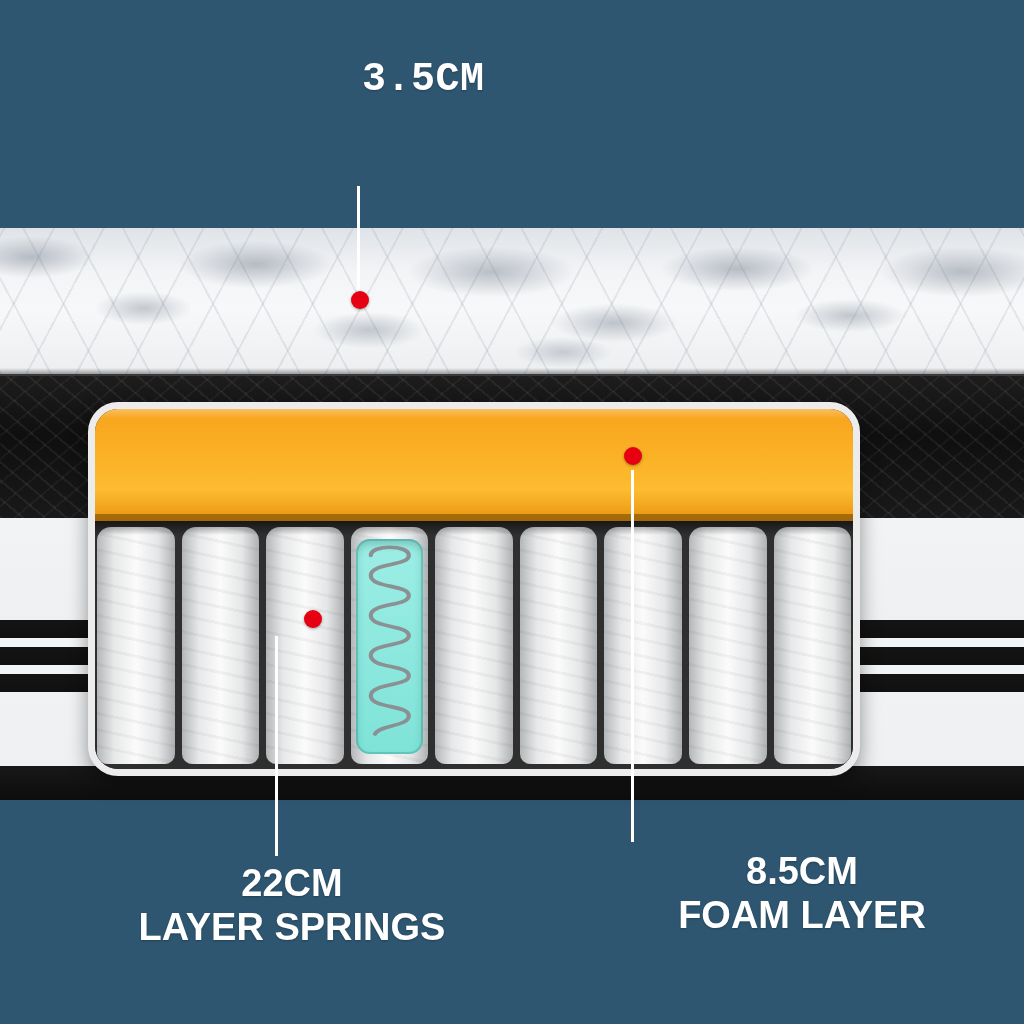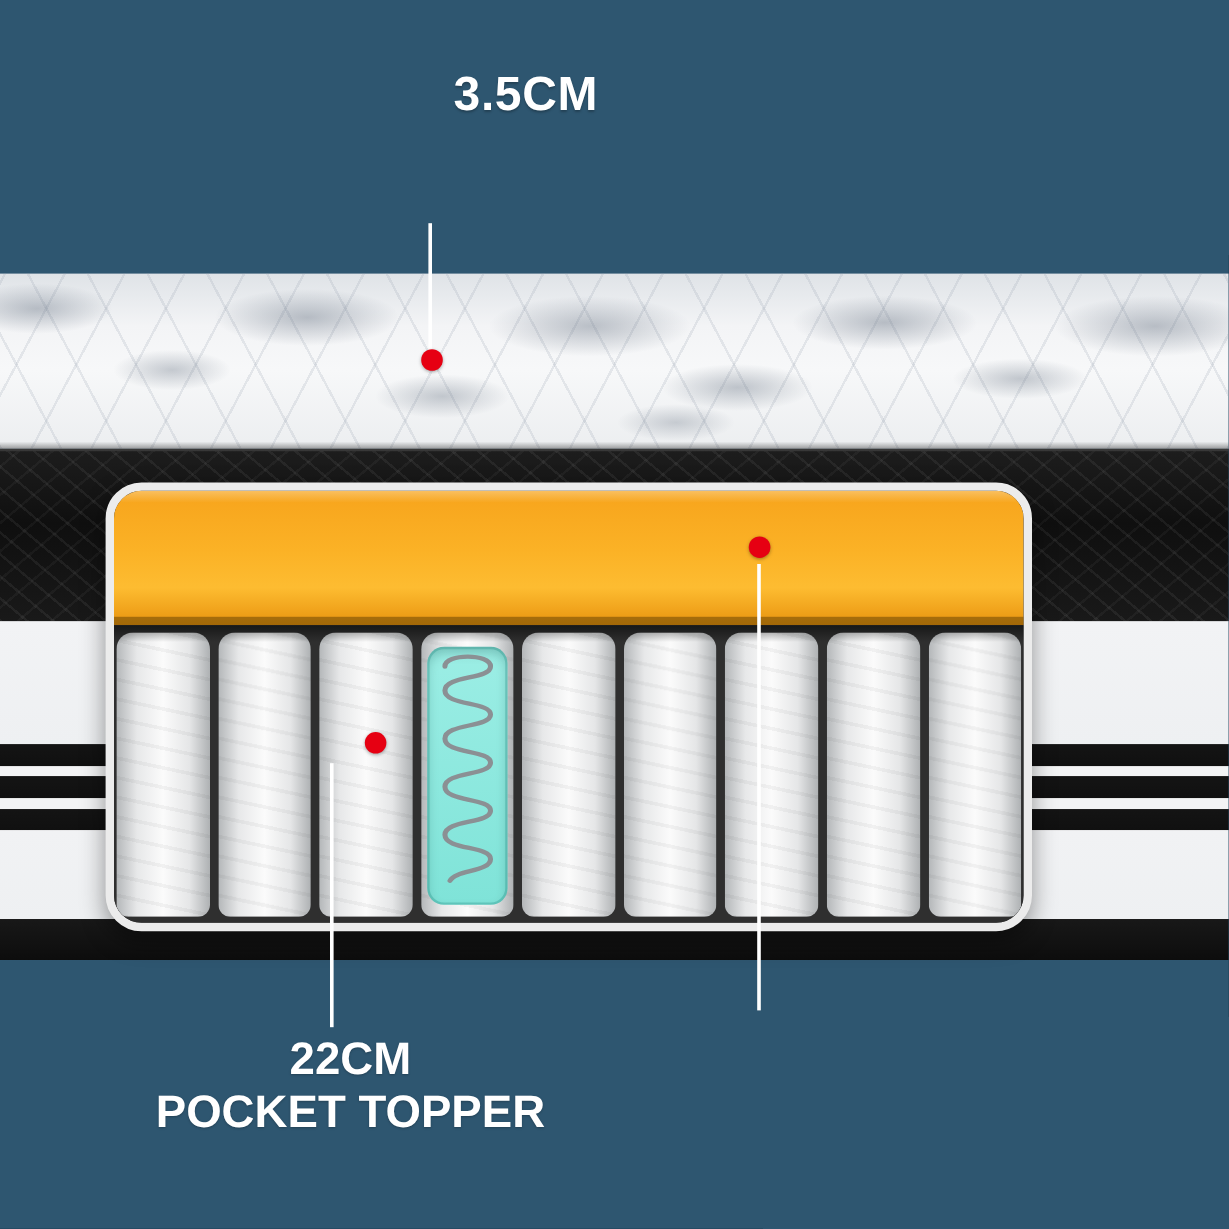--- a/index.html
+++ b/index.html
@@ -99,21 +99,21 @@
 
   
   .callout-line { position:absolute; width:3px; background:var(--callout-line-white,#fff); z-index:10; }
   .callout-dot  {
     position:absolute; width:18px; height:18px; border-radius:50%;
     background:var(--marker-red,#e60012); z-index:11;
     box-shadow:0 1px 3px rgba(0,0,0,.35);
   }
   .label { position:absolute; color:#fff; font-weight:bold; z-index:10; text-shadow:0 1px 2px rgba(0,0,0,.25); }
   .label .ln { display:block; }
-  .label-topper  { left:378px; top:58px;  font-size:40px; line-height:1.08; letter-spacing:.5px; text-align:right; }
+  .label-topper  { left:362px; top:58px;  font-size:40px; line-height:1.08; letter-spacing:.5px; text-align:right;font-family:Liberation Mono, monospace; }
   .label-springs { left:112px; top:862px; width:360px; font-size:38px; line-height:1.15; text-align:center; }
   .label-foam    { left:622px; top:850px; width:360px; font-size:38px; line-height:1.15; text-align:center; }
 
   #line-topper  { left:357px; top:186px; height:110px; }
   #dot-topper   { left:351px; top:291px; }
   #line-foam    { left:631px; top:470px; height:372px; }
   #dot-foam     { left:624px; top:447px; }
   #line-springs { left:275px; top:636px; height:220px; }
   #dot-springs  { left:304px; top:610px; }
 </style>
@@ -161,17 +161,21 @@
   <div class="callout-dot" id="dot-foam"></div>
   <div class="callout-line" id="line-springs"></div>
   <div class="callout-dot" id="dot-springs"></div>
 
   <div class="label label-topper">
     <span class="ln">3.5CM</span>
   </div>
 
   <div class="label label-springs">
     <span class="ln">22CM</span>
-    <span class="ln">POCKET TOPPER</span>
+    <span class="ln">LAYER SPRINGS</span>
   </div>
 
+  <div class="label label-foam">
+    <span class="ln">8.5CM</span>
+    <span class="ln">FOAM LAYER</span>
+  </div>
 
 </div>
 
 </body></html>

